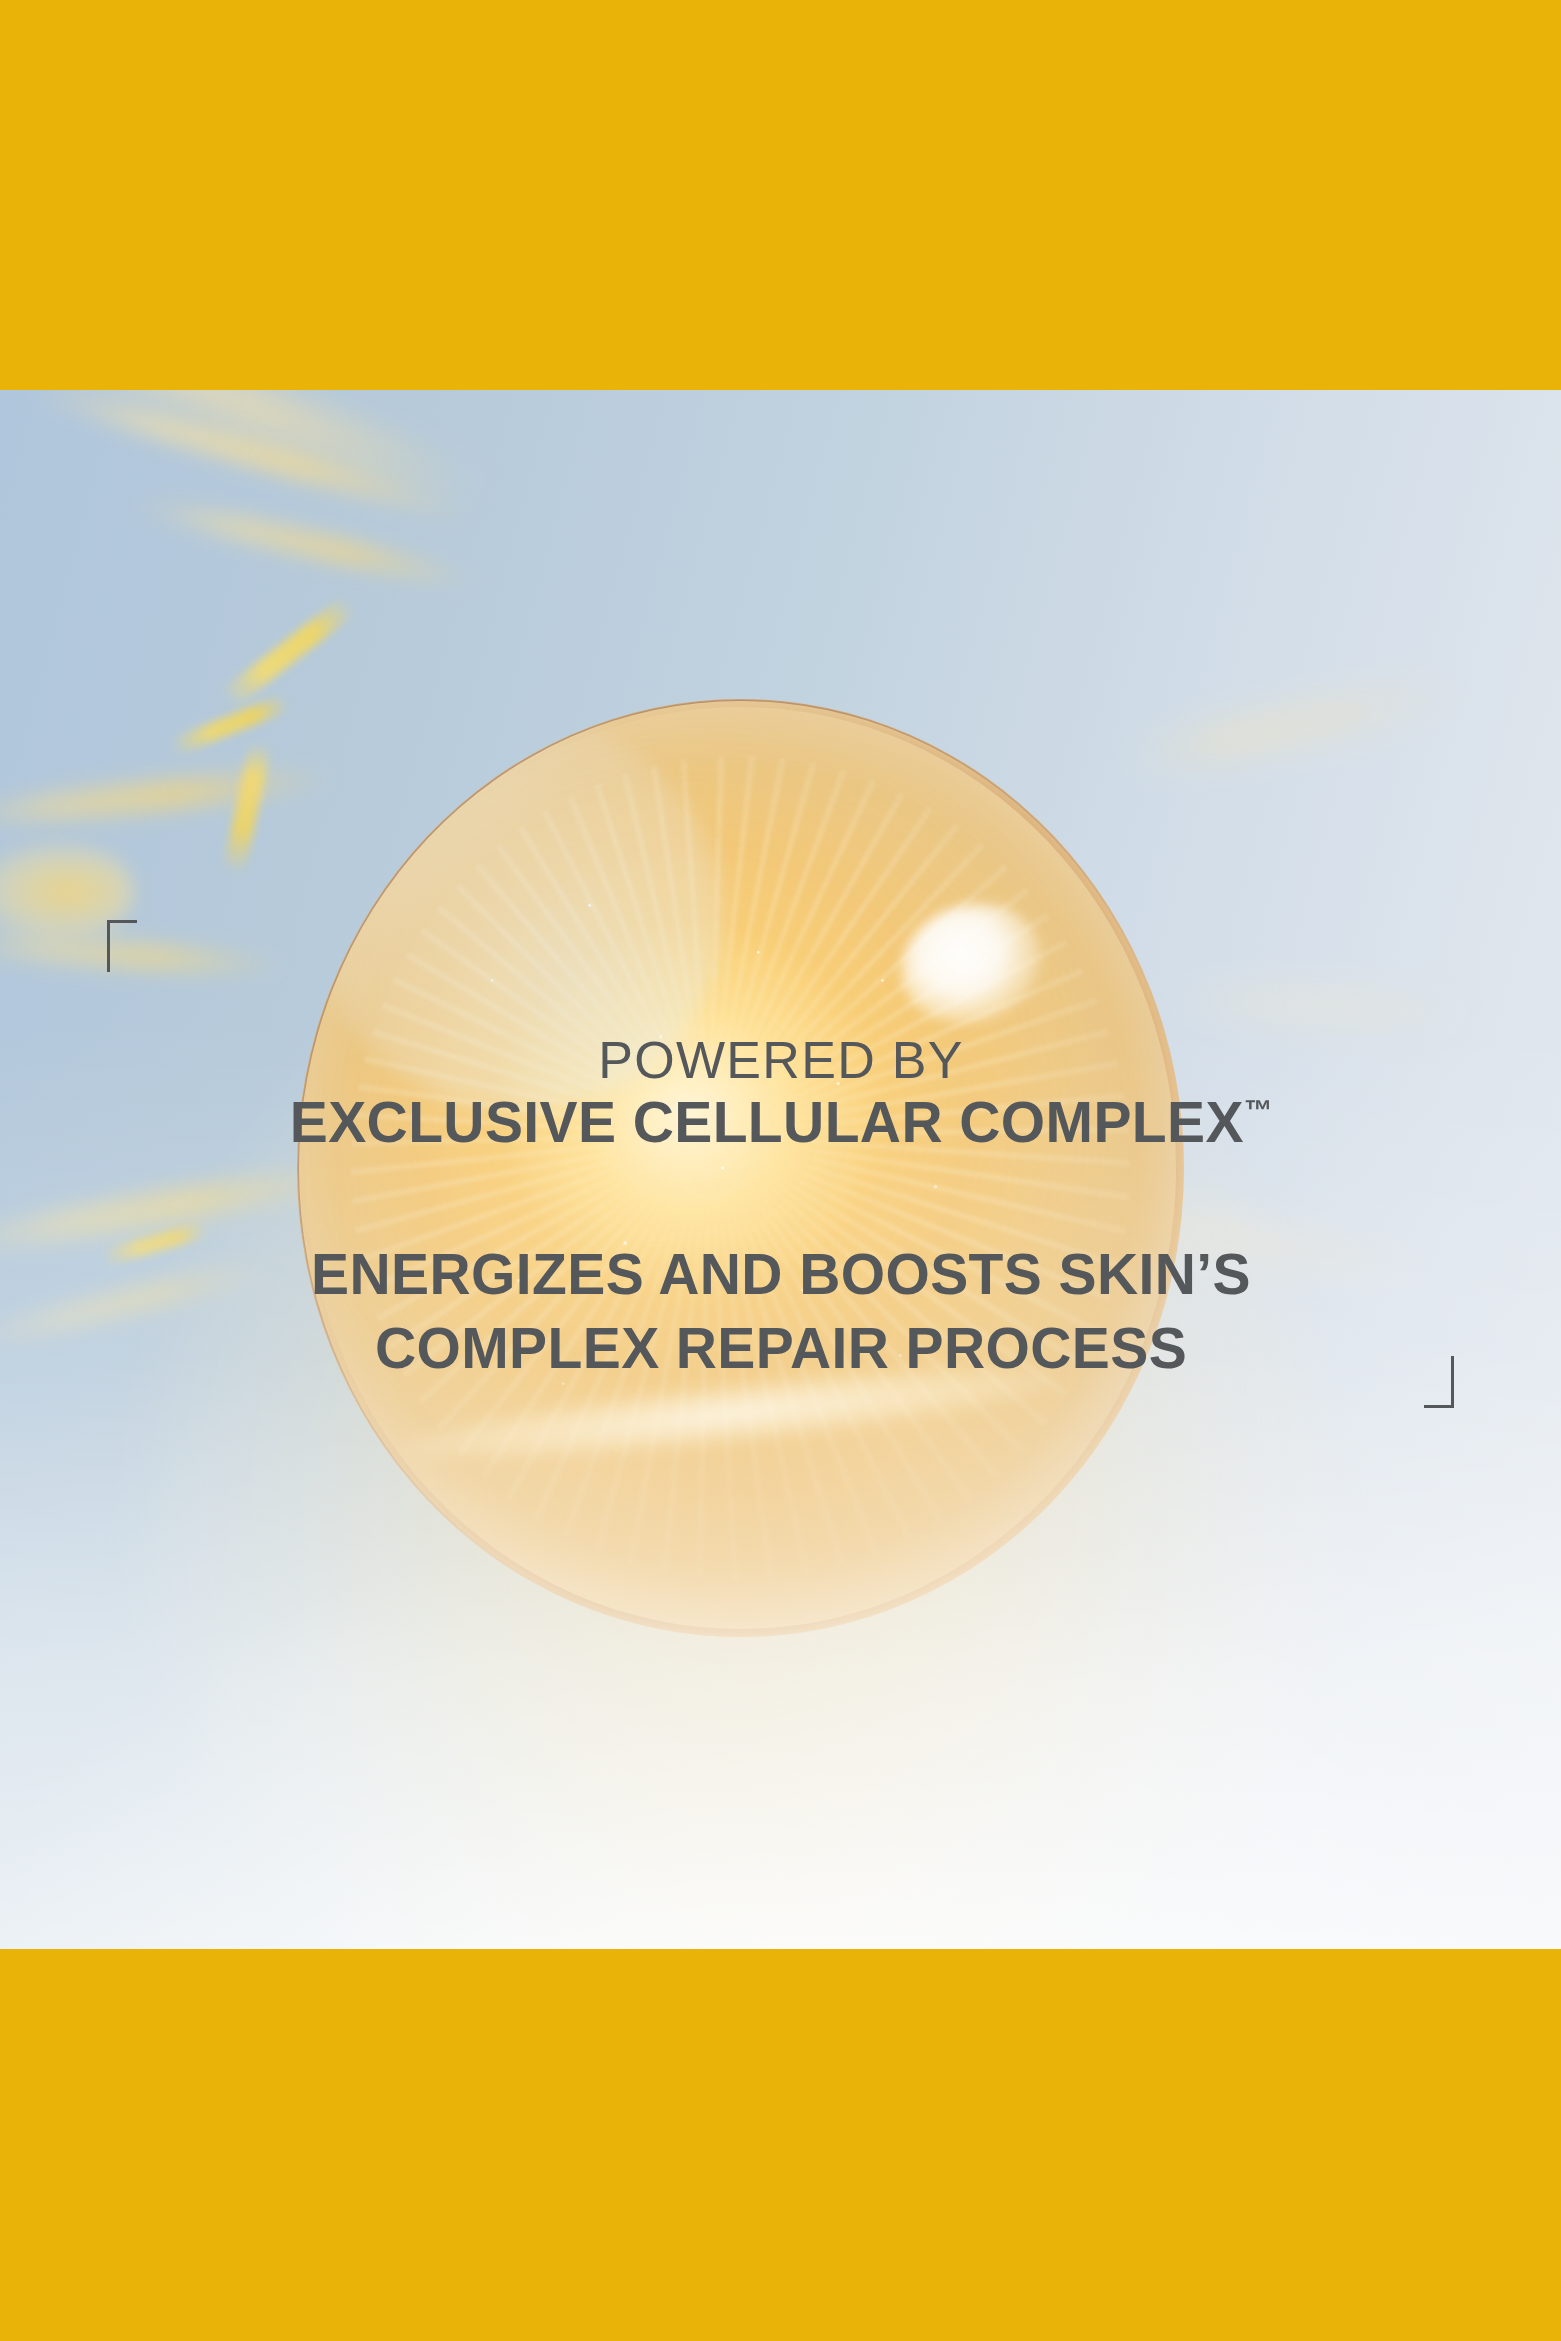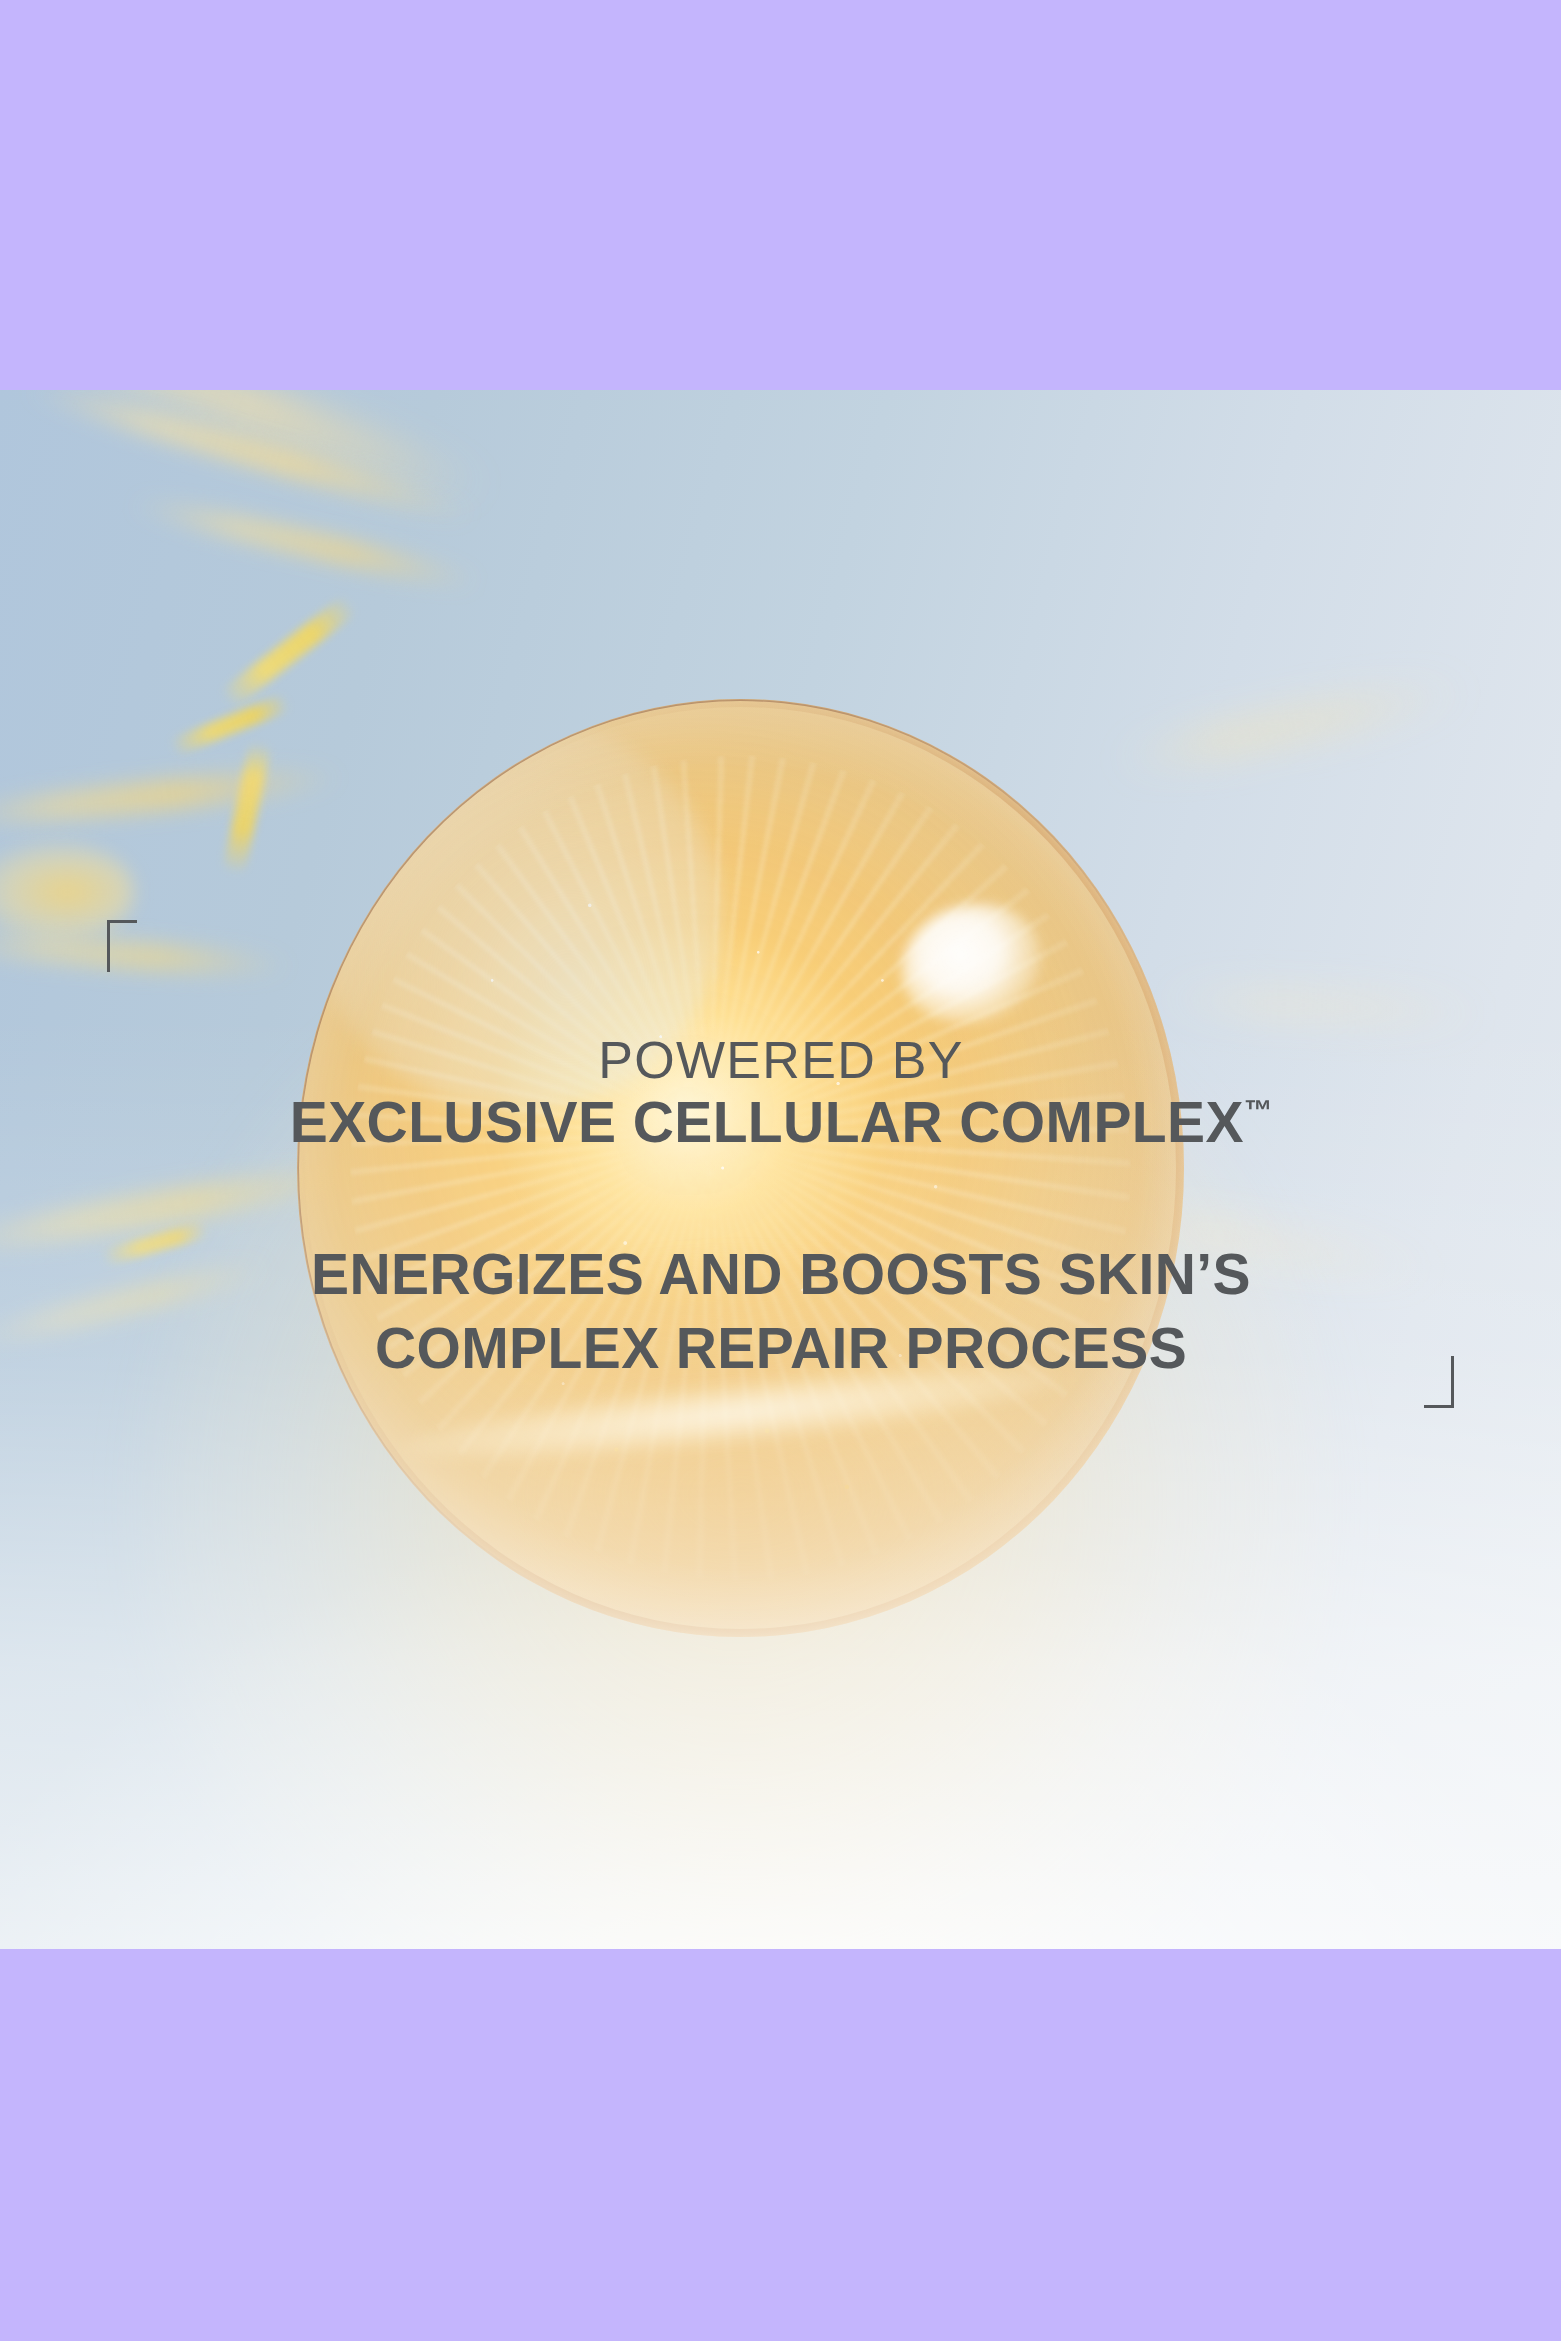--- a/index.html
+++ b/index.html
@@ -11,21 +11,21 @@
     width: 1562px;
     height: 2342px;
     overflow: hidden;
     font-family: "Liberation Sans", sans-serif;
   }
 
   #page {
     position: relative;
     width: 1562px;
     height: 2342px;
-    background: #c4b5fd;
+    background: #eab308;
   }
 
   
   #photo {
     position: absolute;
     left: 0;
     top: 390px;
     width: 1562px;
     height: 1559px;
     overflow: hidden;

